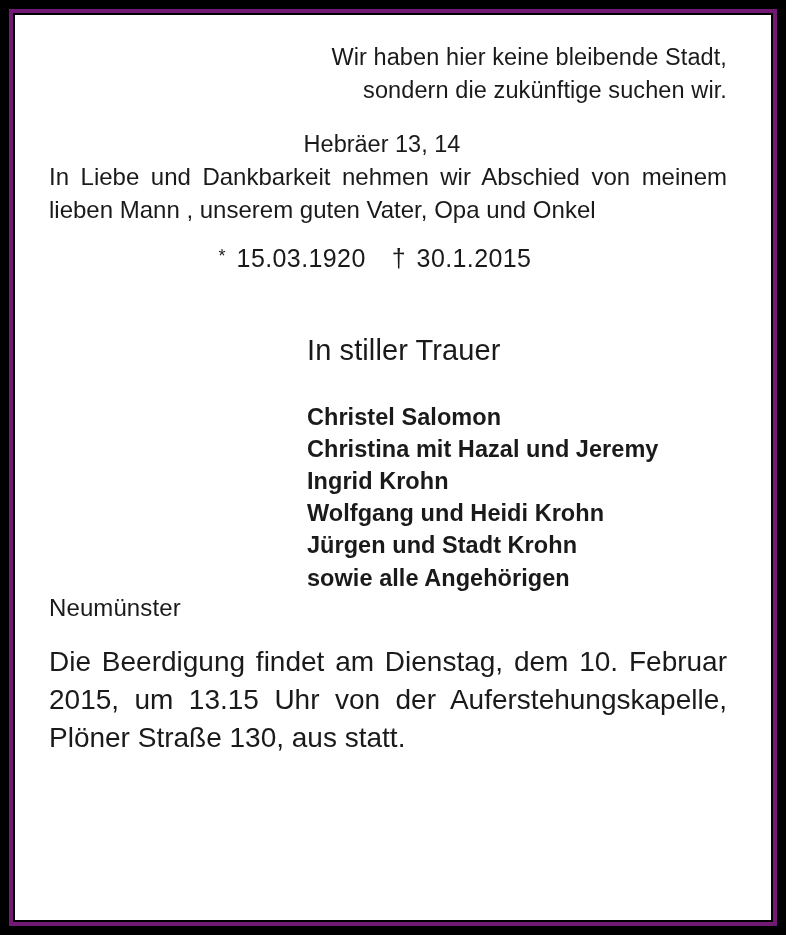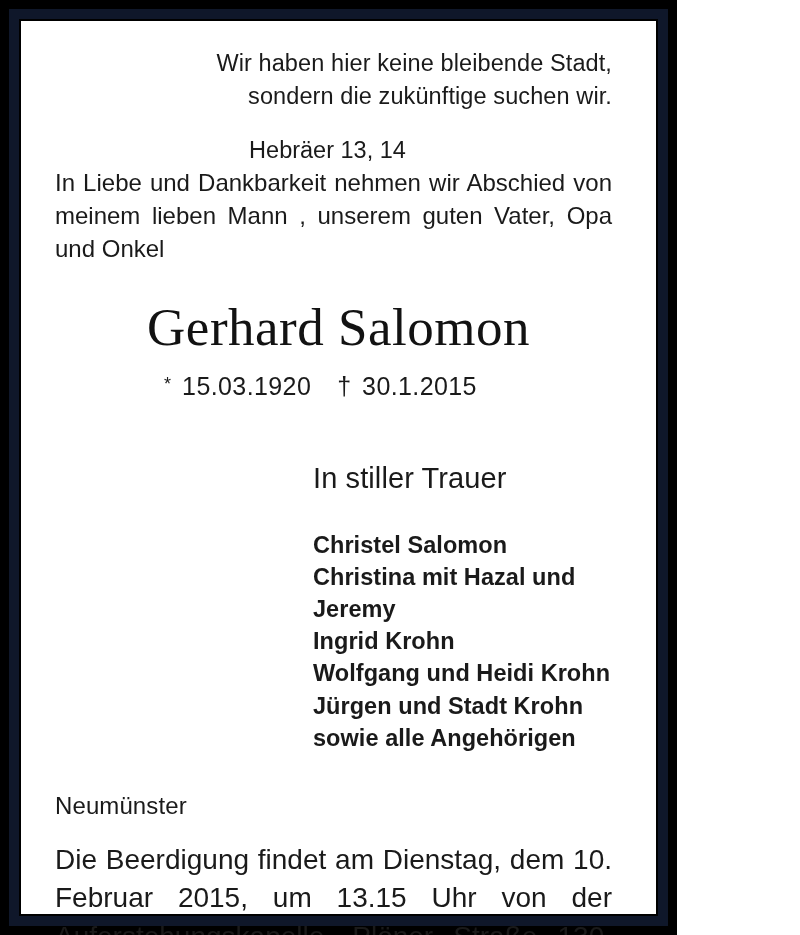--- a/index.html
+++ b/index.html
@@ -12,25 +12,25 @@
     height: 935px;
     overflow: hidden;
     font-family: "Liberation Sans", sans-serif;
     color: #1a1a1a;
     -webkit-font-smoothing: antialiased;
   }
 
   
   .obituary {
     box-sizing: border-box;
-    width: 677px;
+    width: 786px;
     height: 935px;
-    background: #0f172a;
+    background: #701a75;
     border: 9px solid #000000;   
-    padding: 10px;                 
+    padding: 4px;                 
   }
   .obituary-inner {
     box-sizing: border-box;
     width: 100%;
     height: 100%;
     border: 2px solid #000000;    
     background: #ffffff;
     padding: 16px 22px 10px 22px;
     display: flex;
     flex-direction: column;
@@ -114,21 +114,20 @@
     font-size: 23.5px;
     font-weight: bold;
     line-height: 1.37;
     letter-spacing: 0.05px;
   }
 
   
   .place {
     font-size: 24px;
     line-height: 1.2;
-    margin-top: 38px;
     padding-left: 12px;
     letter-spacing: 0.1px;
   }
   .details {
     font-size: 28px;
     line-height: 1.37;
     text-align: justify;
     text-align-last: left;
     padding: 0 22px 0 12px;
     margin-top: 20px;
@@ -141,21 +140,20 @@
   <div class="obituary-inner">
 
     <div class="verse">
       <span class="verse-line">Wir haben hier keine bleibende Stadt,</span>
       <span class="verse-line">sondern die zukünftige suchen wir.</span>
     </div>
     <div class="verse-ref">Hebräer 13, 14</div>
 
     <div class="intro">In Liebe und Dankbarkeit nehmen wir Abschied von meinem lieben Mann , unserem guten Vater, Opa und Onkel</div>
 
-    <div class="name">Gerhard Salomon</div>
 
     <div class="dates">
       <span class="sym-star">*</span><span class="gap-sm"></span><span>15.03.1920</span><span class="gap"></span><span class="sym-cross">†</span><span class="gap-sm"></span><span>30.1.2015</span>
     </div>
 
     <div class="mourners">
       <div class="mourners-heading">In stiller Trauer</div>
       <div class="mourners-list">
         <span class="mourner">Christel Salomon</span>
         <span class="mourner">Christina mit Hazal und Jeremy</span>

